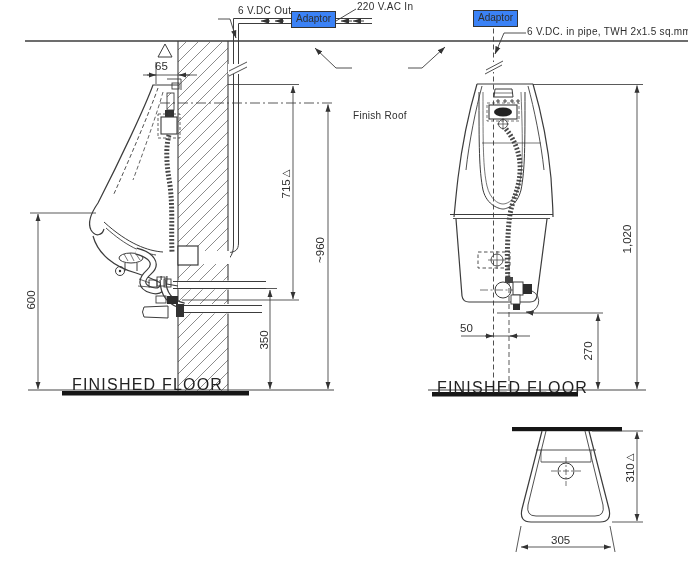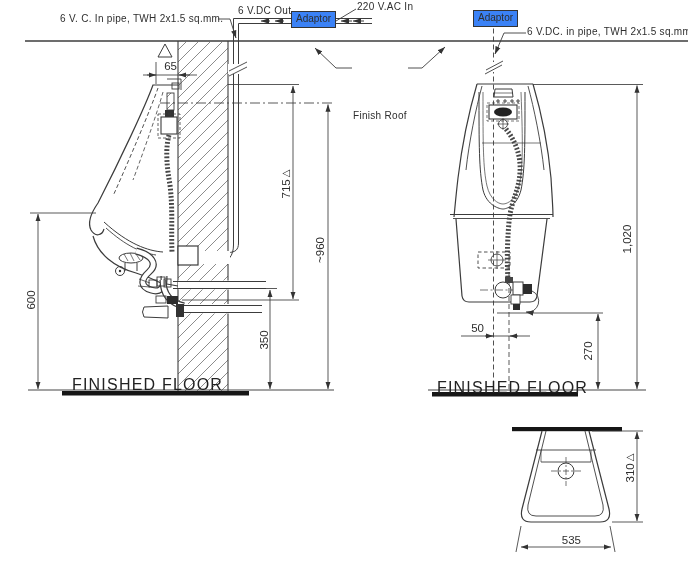--- a/index.html
+++ b/index.html
@@ -1,20 +1,20 @@
 <!DOCTYPE html>
 <html><head>
 <meta charset="utf-8">
 <style>
   html,body{margin:0;padding:0;background:#fff;}
   #stage{position:relative;width:688px;height:561px;background:#ffffff;overflow:hidden;
          font-family:"Liberation Sans","DejaVu Sans",sans-serif;color:#2e2e2e;}
   #stage svg{position:absolute;left:0;top:0;}
   .lbl{position:absolute;white-space:nowrap;font-size:10px;color:#2e2e2e;letter-spacing:.3px;}
-  .dimh{position:absolute;white-space:nowrap;font-size:11.5px;color:#2e2e2e;text-align:right;}
+  .dimh{position:absolute;white-space:nowrap;font-size:11.5px;color:#2e2e2e;text-align:left;}
   .vtext{position:absolute;display:flex;align-items:center;justify-content:center;gap:2px;
          transform:rotate(-90deg);font-size:11.5px;color:#2e2e2e;white-space:nowrap;}
   .tri{font-size:10px;line-height:10px;}
   .floorlbl{position:absolute;white-space:nowrap;font-size:16px;letter-spacing:1.2px;color:#222;}
   .adaptor{position:absolute;border:1.4px solid #333;background:#3b82f6;font-size:10px;
            padding:1px 4px 2px 4px;line-height:12px;color:#2e2e2e;}
 </style>
 </head>
 <body>
 
@@ -202,31 +202,30 @@
   </g>
   <g fill="none" stroke="#3c3c3c" stroke-width="0.85">
     <path d="M592,431 H643"></path>
     <path d="M612,522 H643"></path>
     <path d="M637,432 V521" marker-start="url(#ah)" marker-end="url(#ah)"></path>
     <path d="M521,526 L516,552 M610,526 L615,552"></path>
     <path d="M521,547 H611" marker-start="url(#ah)" marker-end="url(#ah)"></path>
   </g>
 </svg>
 
-<div class="lbl" style="left:60px;top:13px;">6 V. C. In pipe, TWH 2x1.5 sq.mm.</div>
 <div class="lbl" style="left:238px;top:5px;">6 V.DC Out</div>
 <div class="adaptor" style="left:291px;top:11px;">Adaptor</div>
 <div class="lbl" style="left:357px;top:1px;">220 V.AC In</div>
 <div class="adaptor" style="left:473px;top:10px;">Adaptor</div>
 <div class="lbl" style="left:527px;top:26px;">6 V.DC. in pipe, TWH 2x1.5 sq.mm.</div>
 <div class="lbl" style="left:353px;top:62px;margin-top:48px;">Finish Roof</div>
 
 <div class="dimh" style="left:155px;top:60px;width:22px;">65</div>
 <div class="dimh" style="left:460px;top:322px;width:24px;">50</div>
-<div class="dimh" style="left:551px;top:534px;width:30px;">535</div>
+<div class="dimh" style="left:551px;top:534px;width:30px;">305</div>
 
 <div class="vtext" style="left:18px;top:294px;width:26px;">
   <span>600</span>
 </div>
 <div class="vtext" style="left:267px;top:178px;width:38px;">
   <span>715</span>
   <span class="tri">△</span>
 </div>
 <div class="vtext" style="left:302px;top:244px;width:36px;">
   <span>~960</span>

